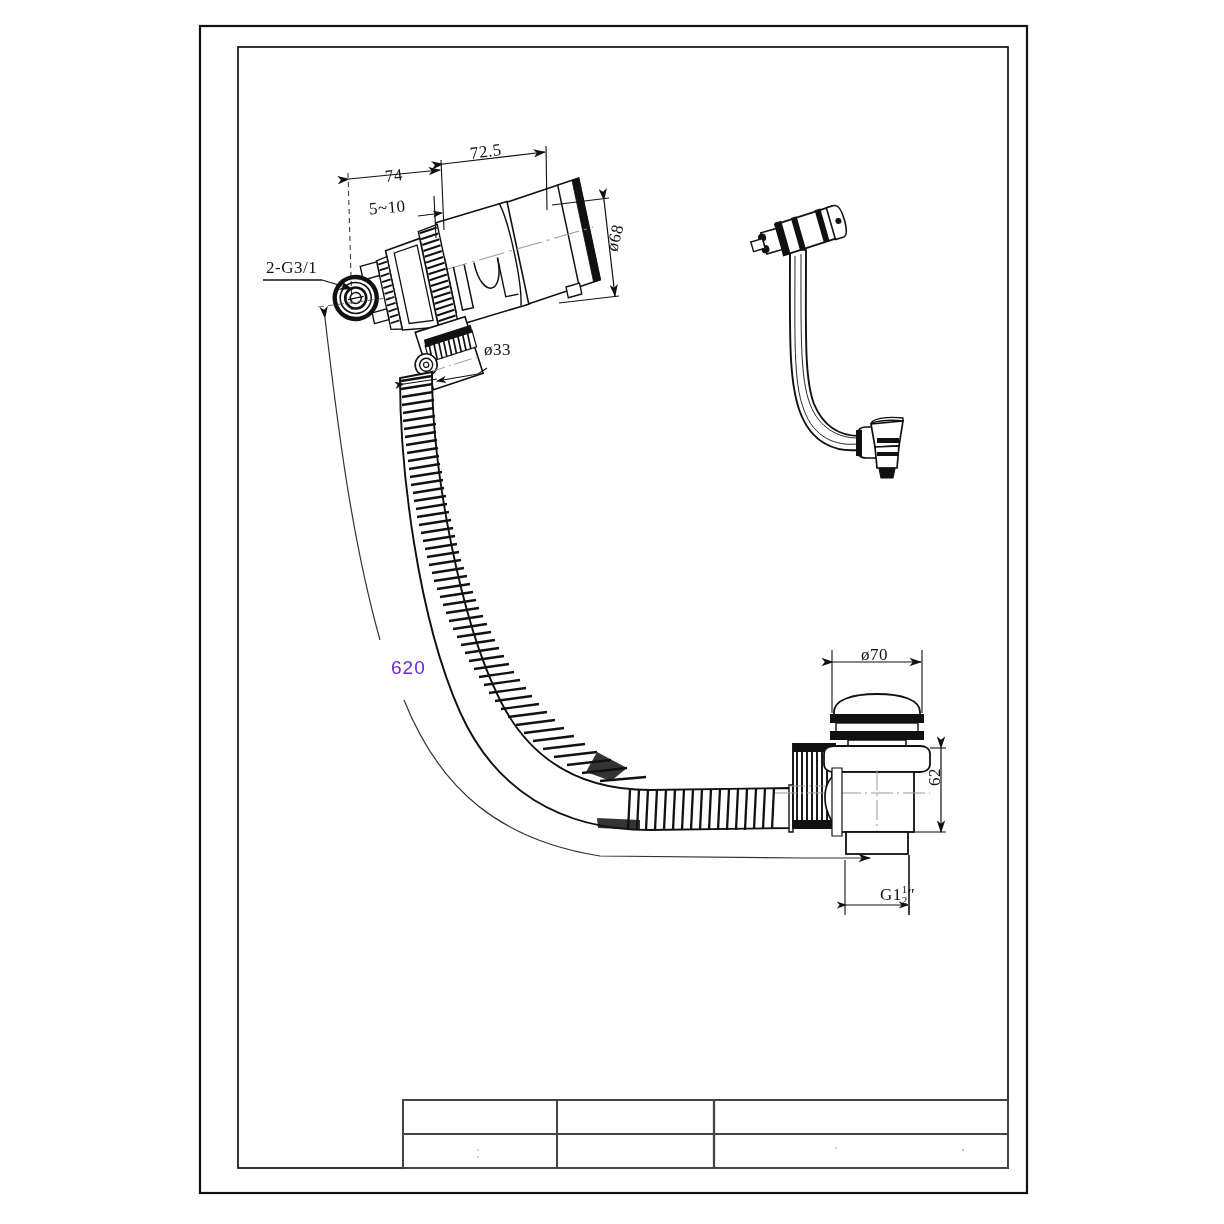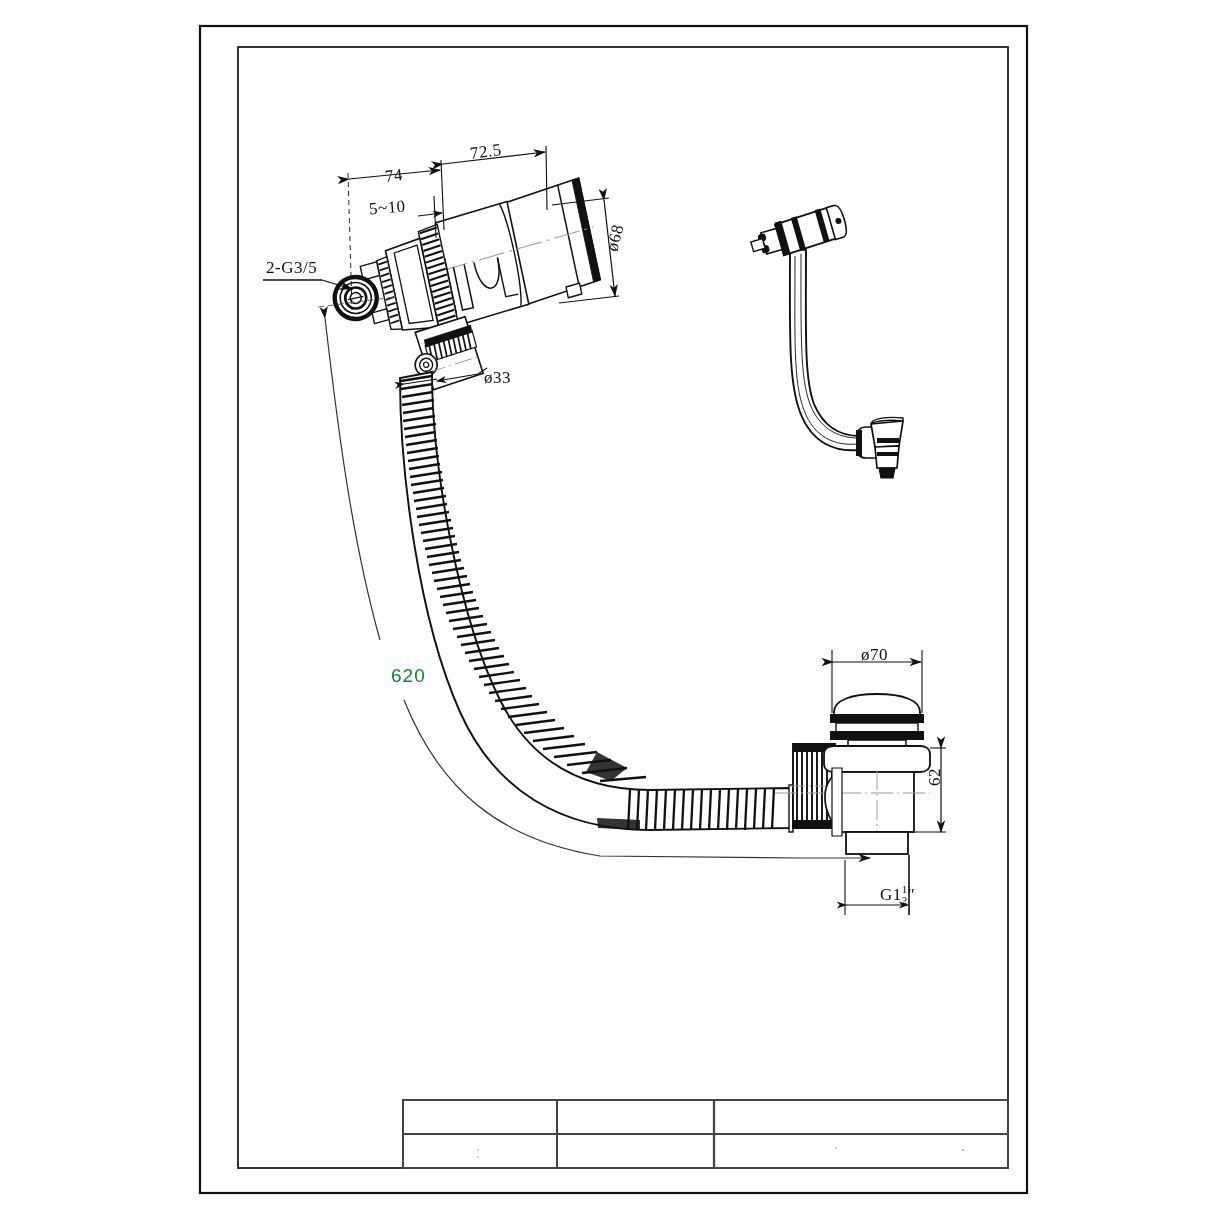--- a/index.html
+++ b/index.html
@@ -1,21 +1,21 @@
 <!DOCTYPE html>
 <html><head>
 <meta charset="utf-8">
 <style>
   html,body{margin:0;padding:0;background:#fff;}
   body{width:1224px;height:1224px;font-family:"Liberation Serif",serif;overflow:hidden;}
   #sheet{position:relative;width:1224px;height:1224px;background:#ffffff;}
   #sheet svg{position:absolute;left:0;top:0;}
   .lbl{position:absolute;white-space:nowrap;font-family:"Liberation Serif",serif;color:#111;}
   .dimtxt{font-size:17px;letter-spacing:0.5px;}
-  .dimtxt-gray{font-size:19px;color:#15803d;letter-spacing:1px;font-family:"Liberation Sans",sans-serif;margin-top:8px;}
+  .dimtxt-gray{font-size:19px;color:#6d28d9;letter-spacing:1px;font-family:"Liberation Sans",sans-serif;}
   .frac{display:inline-block;vertical-align:middle;font-size:11px;line-height:1;text-align:center;position:relative;top:-1px;}
   .frac .n{display:block;}
   .frac .d{display:block;}
 </style>
 </head>
 <body>
 
 <div id="sheet">
 
 <svg width="1224" height="1224" viewBox="0 0 1224 1224">
@@ -374,23 +374,23 @@
 </svg>
 
 <div class="lbl dimtxt" style="left:385px;top:166px;transform:rotate(-7deg);">74</div>
 
 <div class="lbl dimtxt" style="left:470px;top:142px;transform:rotate(-7deg);">72.5</div>
 
 <div class="lbl dimtxt" style="left:369px;top:198px;transform:rotate(-5deg);">5~10</div>
 
 <div class="lbl dimtxt" style="left:602px;top:228px;transform:rotate(-76deg);">ø68</div>
 
-<div class="lbl dimtxt" style="left:484px;top:368px;">ø33</div>
-
-<div class="lbl dimtxt" style="left:266px;top:258px;">2-G3/5</div>
+<div class="lbl dimtxt" style="left:484px;top:340px;">ø33</div>
+
+<div class="lbl dimtxt" style="left:266px;top:258px;">2-G3/1</div>
 
 <div class="lbl dimtxt-gray" style="left:391px;top:657px;">620</div>
 
 <div class="lbl dimtxt" style="left:861px;top:645px;">ø70</div>
 
 <div class="lbl dimtxt" style="left:926px;top:767px;transform:rotate(-90deg);">62</div>
 
 <div class="lbl dimtxt" style="left:880px;top:885px;">
   <span>G1</span><span class="frac"><span class="n">1</span><span class="d">2</span></span><span>″</span>
 </div>

